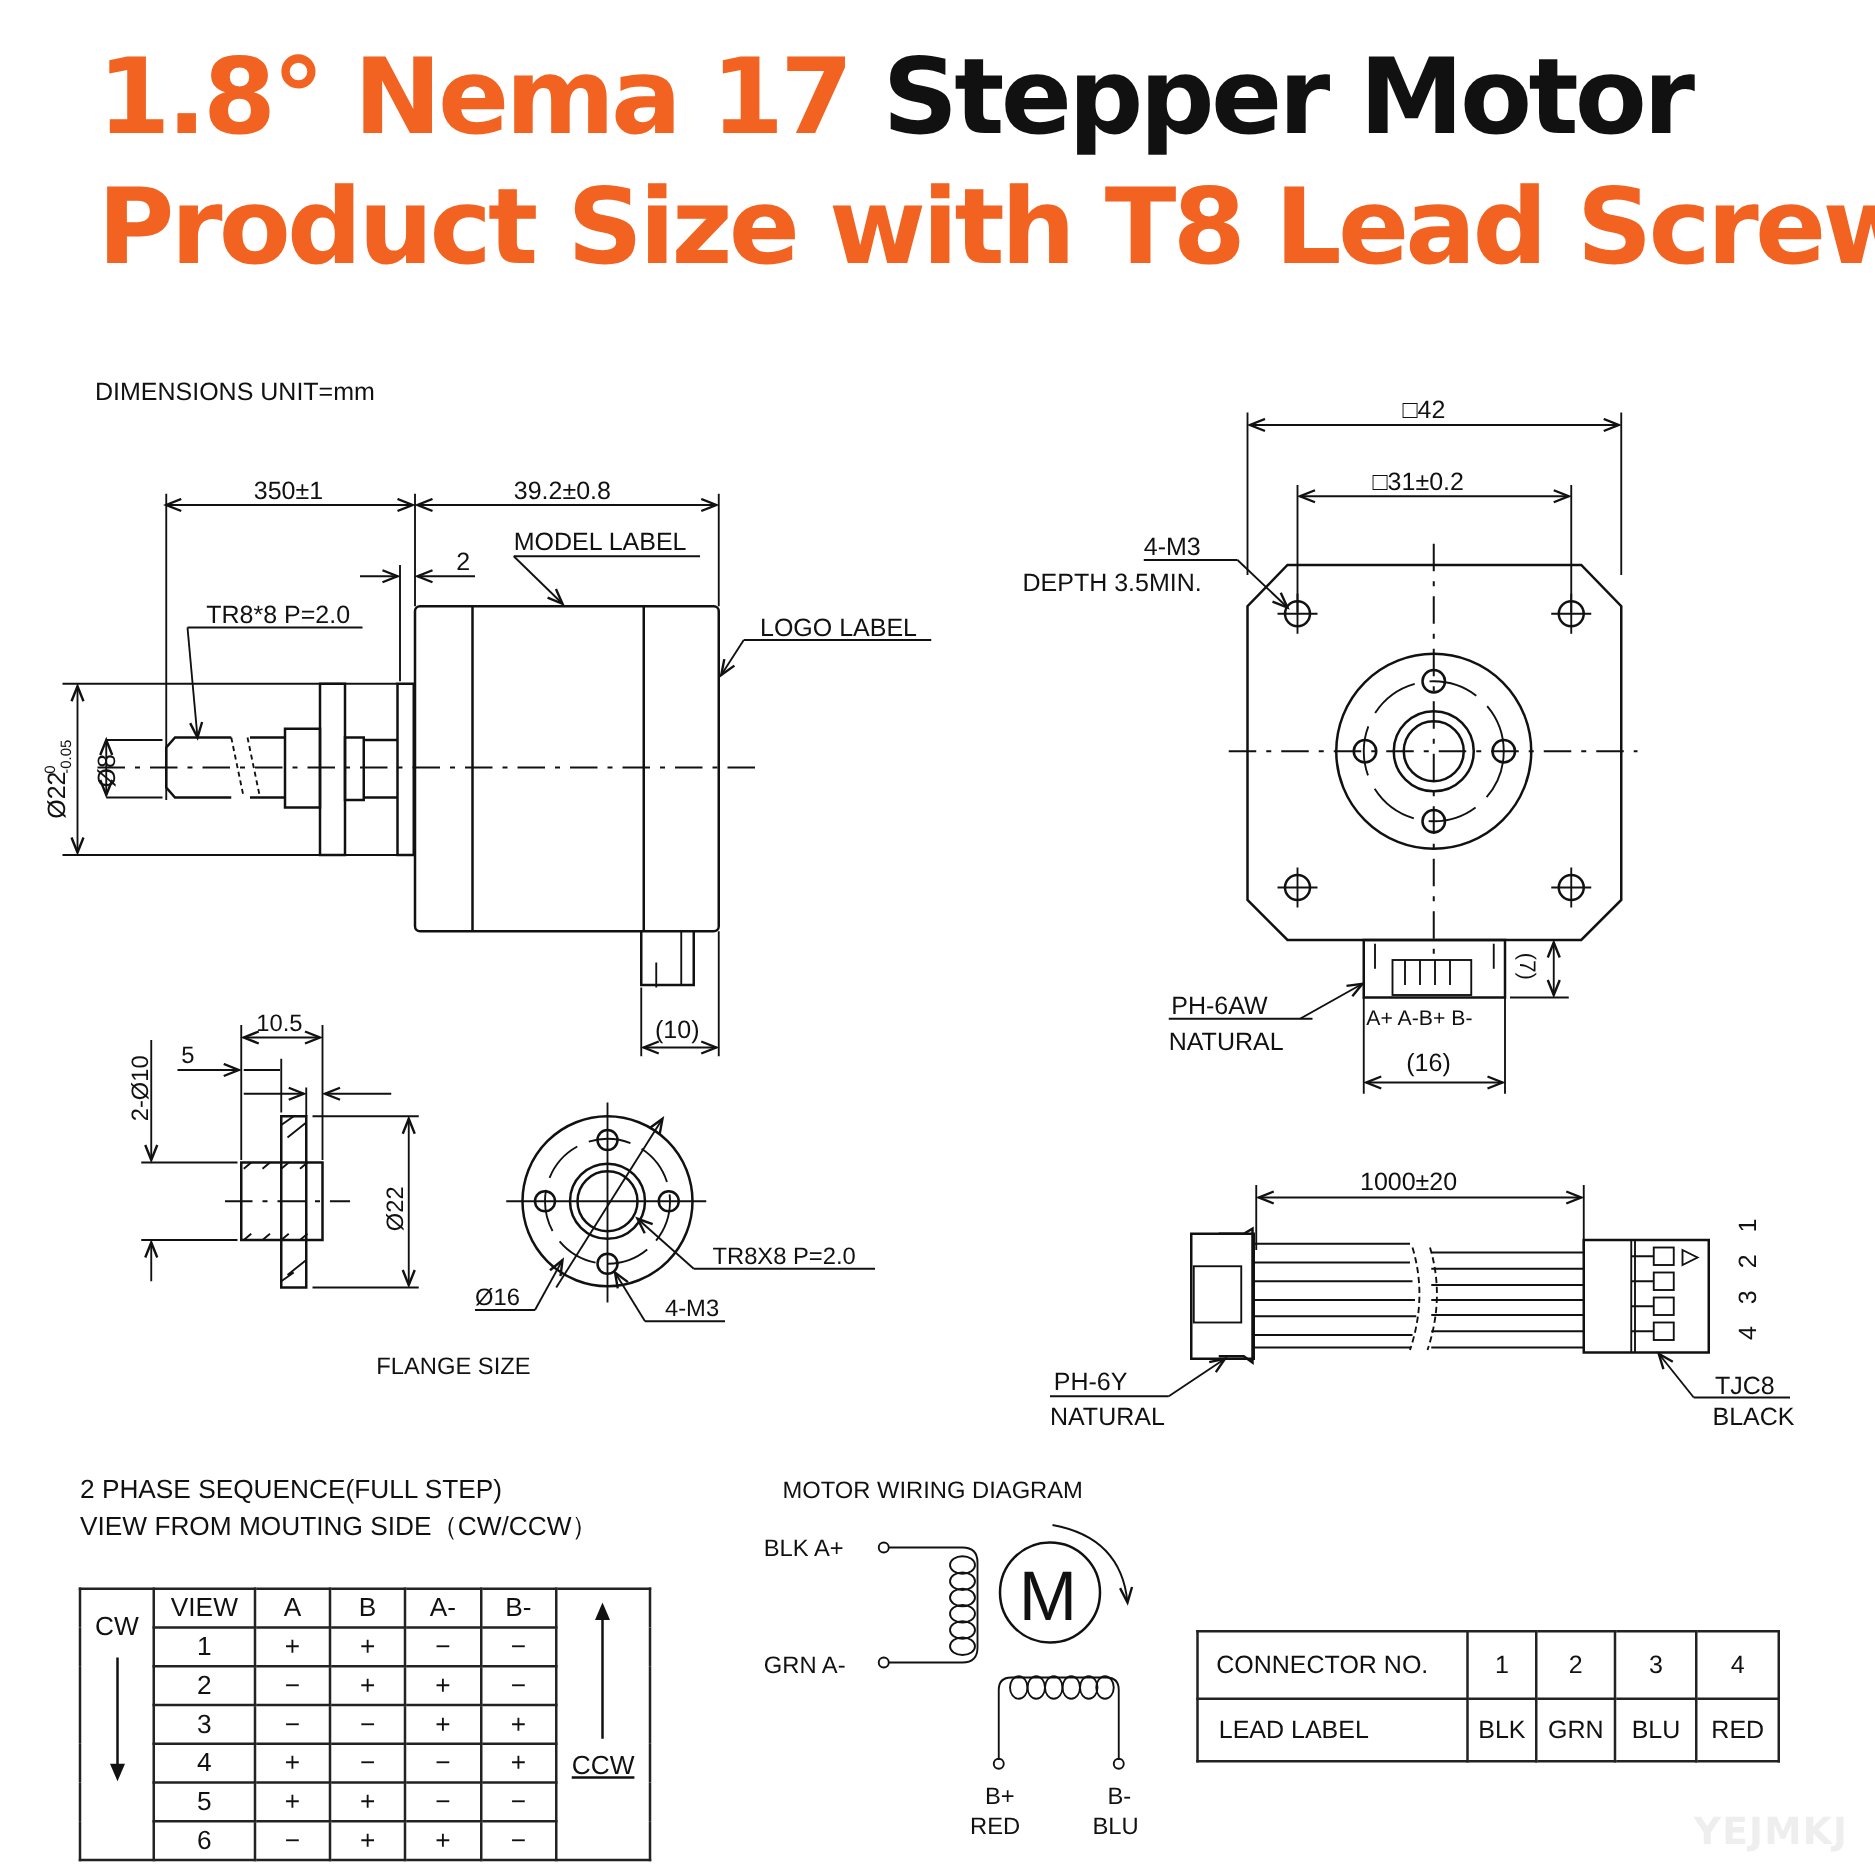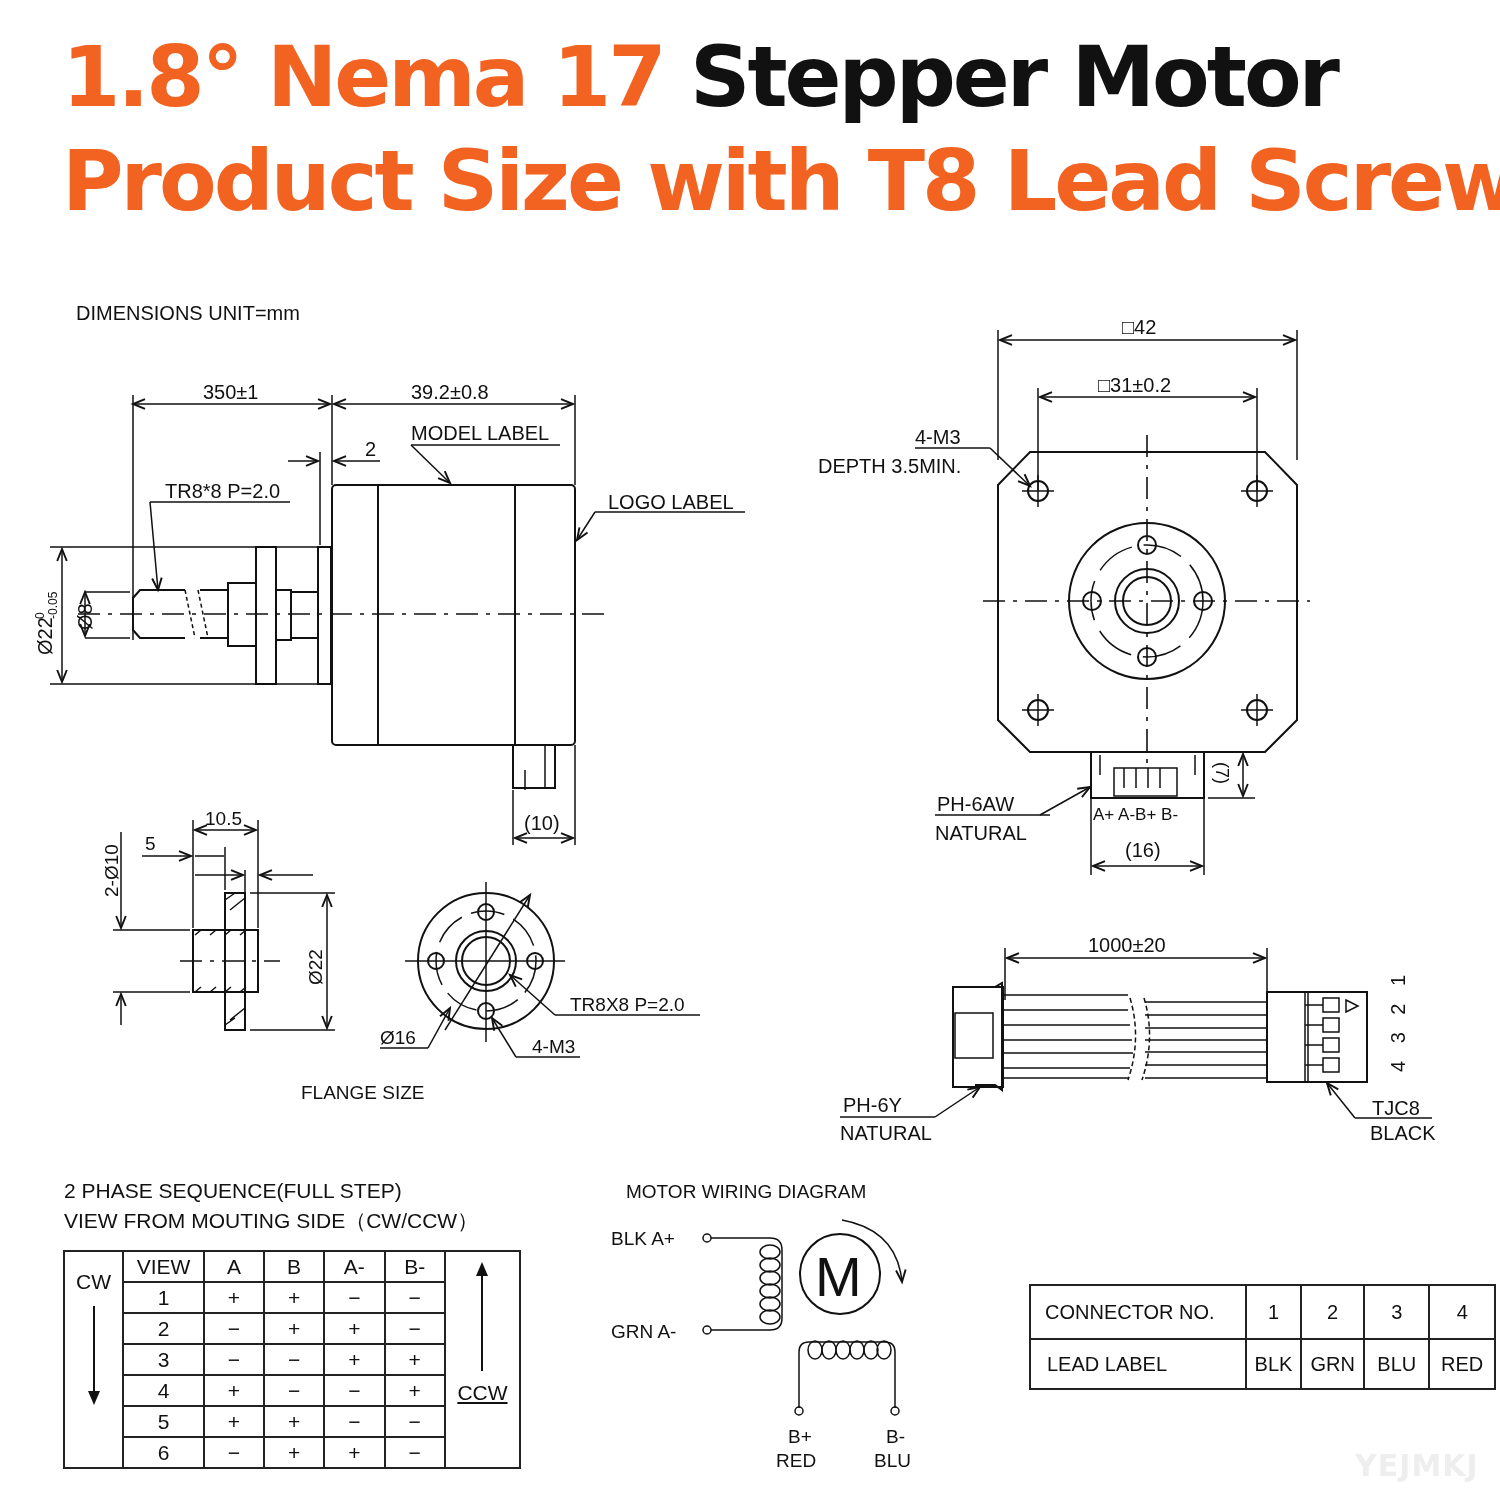--- a/index.html
+++ b/index.html
@@ -1,27 +1,27 @@
 <!DOCTYPE html>
 <html><head>
 <meta charset="utf-8">
 <style>
   html, body { margin:0; padding:0; background:#ffffff; }
   body { width:1500px; height:1500px; position:relative; overflow:hidden; font-family:"Liberation Sans", sans-serif; color:#111; }
-  .title { position:absolute; left:62px; font-family:"DejaVu Sans", sans-serif; font-weight:bold; letter-spacing:-3px; white-space:nowrap; }
+  .title { position:absolute; left:78px; font-family:"DejaVu Sans", sans-serif; font-weight:bold; letter-spacing:-3px; white-space:nowrap; }
   .t1 { top:28px; font-size:84px; }
   .t2 { top:132px; font-size:84px; }
   .orange { color:#f26322; }
   .black { color:#111111; }
   svg { position:absolute; left:0; top:0; }
   svg text { font-family:"Liberation Sans", sans-serif; fill:#111; }
   .ln { stroke:#111; stroke-width:2; fill:none; }
   .thin { stroke:#111; stroke-width:1.5; fill:none; }
   .dash { stroke:#111; stroke-width:1.6; fill:none; stroke-dasharray:22 8 4 8; }
-  .tbl { position:absolute; border-collapse:collapse; font-family:"Liberation Sans", sans-serif; }
+  .tbl { position:absolute; border-collapse:collapse; font-family:"Liberation Sans", sans-serif;margin-top:20px; }
   .tbl td { border:2px solid #222; text-align:center; padding:0; }
   .watermark { position:absolute; left:1355px; top:1448px; font-family:"DejaVu Sans", sans-serif; font-weight:bold; font-size:30px; color:#eeeeee; letter-spacing:1px; }
 </style>
 </head>
 <body>
 
 <div class="title t1">
   <span class="orange">1.8° Nema 17</span>
   <span class="black">Stepper Motor</span>
 </div>
@@ -339,21 +339,21 @@
   <tr style="height:31px;">
         <td>6</td>
         <td>−</td>
         <td>+</td>
         <td>+</td>
         <td>−</td>
       </tr>
 </tbody>
   </table>
 
-<table class="tbl" style="left:1029px; top:1284px; width:467px; height:104px; font-size:20px;">
+<table class="tbl" style="left:957px; top:1284px; width:467px; height:104px; font-size:20px;">
   <tbody>
       <tr style="height:54px;">
     <td style="width:208px; text-align:left; padding-left:14px;">CONNECTOR NO.</td>
     <td style="width:55px;">1</td>
     <td style="width:63px;">2</td>
     <td style="width:66px;">3</td>
     <td style="width:66px;">4</td>
   </tr>
   <tr style="height:50px;">
     <td style="text-align:left; padding-left:16px;">LEAD LABEL</td>

